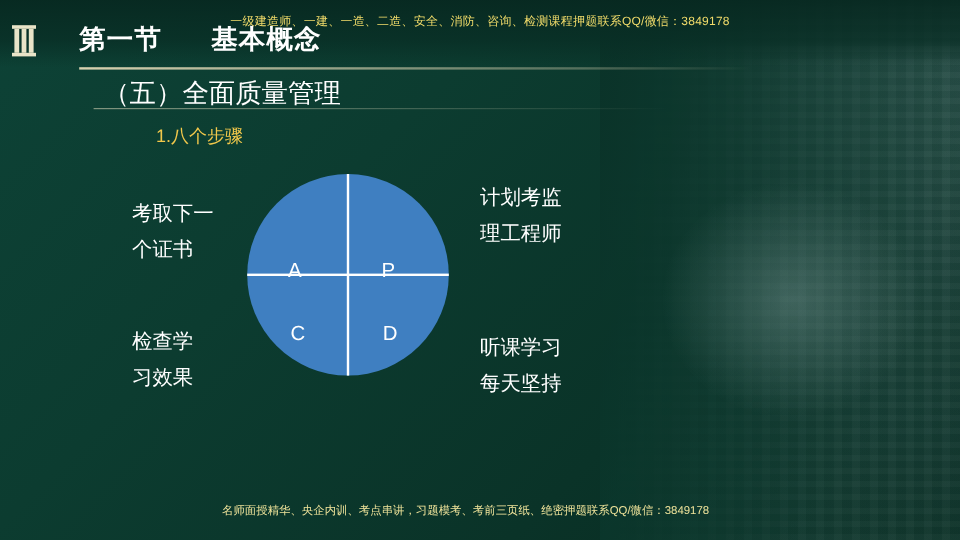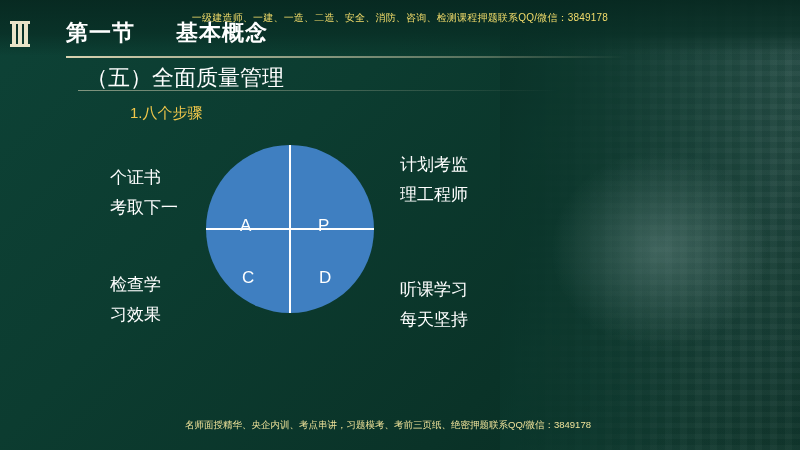--- a/index.html
+++ b/index.html
@@ -238,22 +238,22 @@
     <div class="circle"></div>
     <div class="div-v"></div>
     <div class="div-h"></div>
     <div class="quad-letter q-a">A</div>
     <div class="quad-letter q-p">P</div>
     <div class="quad-letter q-c">C</div>
     <div class="quad-letter q-d">D</div>
   </div>
 
   <div class="callout c-tl">
+    <div>考取下一</div>
     <div>个证书</div>
-    <div>考取下一</div>
   </div>
 
   <div class="callout c-bl">
     <div>检查学</div>
     <div>习效果</div>
   </div>
 
   <div class="callout c-tr">
     <div>计划考监</div>
     <div>理工程师</div>

